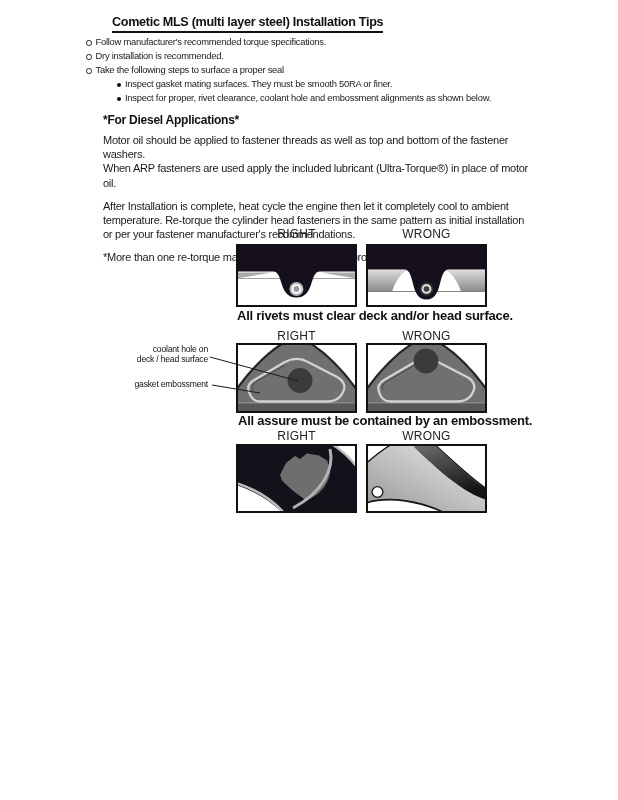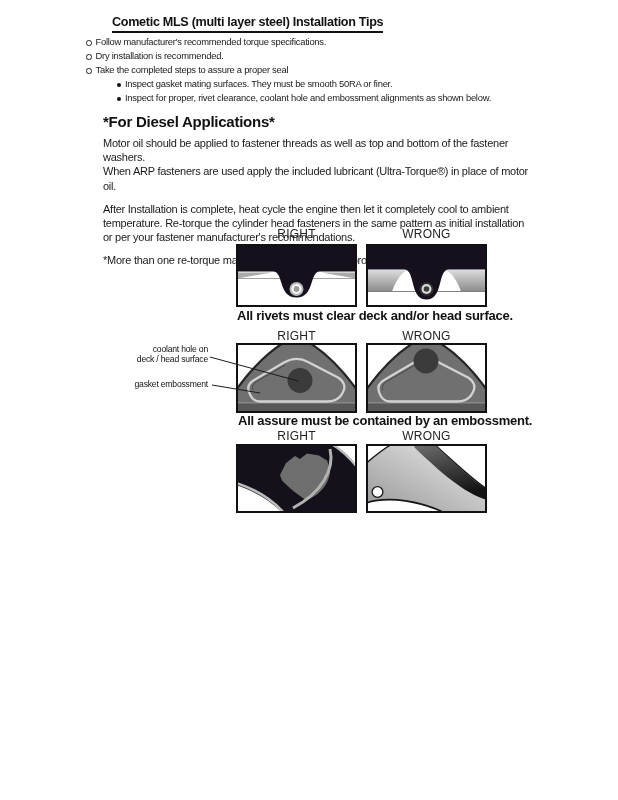--- a/index.html
+++ b/index.html
@@ -19,21 +19,21 @@
 
   
   .tips{position:absolute;left:86px;top:34px;width:480px;font-size:9.4px;letter-spacing:-0.25px;}
   .tip-row{display:flex;align-items:center;height:14px;}
   .tip-row.sub{margin-left:31px;}
   .marker-o{flex:none;width:3.5px;height:3.5px;border:1px solid #222;border-radius:50%;margin:4px 4px 0 0;}
   .marker-dot{flex:none;width:4px;height:4px;background:#111;border-radius:50%;margin:4px 4px 0 0;}
 
   
   .diesel{position:absolute;left:103px;top:113px;width:440px;}
-  .diesel-heading{font-size:15px;font-weight:bold;letter-spacing:-0.25px;margin-bottom:6px;color:#111;}
+  .diesel-heading{font-size:12px;font-weight:bold;letter-spacing:-0.25px;margin-bottom:6px;color:#111;}
   .diesel p{margin:0 0 9px 0;font-size:11px;line-height:14.2px;letter-spacing:-0.25px;}
 
   
   .rw-label{position:absolute;width:121px;text-align:center;font-size:12px;letter-spacing:0.2px;color:#222;}
   .diagram{position:absolute;width:121px;}
   .caption{position:absolute;font-size:13px;font-weight:bold;letter-spacing:-0.25px;color:#111;line-height:10.5px;}
   .annotation{position:absolute;width:113px;text-align:right;font-size:8.6px;line-height:10px;letter-spacing:-0.2px;color:#111;}
   .leader-svg{position:absolute;left:205px;top:340px;width:100px;height:60px;z-index:5;}
 
   
@@ -56,21 +56,21 @@
     <div class="tip-row">
       <span class="marker-o"></span>
       <span>Follow manufacturer's recommended torque specifications.</span>
     </div>
     <div class="tip-row">
       <span class="marker-o"></span>
       <span>Dry installation is recommended.</span>
     </div>
     <div class="tip-row">
       <span class="marker-o"></span>
-      <span>Take the completed steps to assure a proper seal</span>
+      <span>Take the following steps to surface a proper seal</span>
     </div>
     <div class="tip-row sub">
       <span class="marker-dot"></span>
       <span>Inspect gasket mating surfaces.  They must be smooth 50RA or finer.</span>
     </div>
     <div class="tip-row sub">
       <span class="marker-dot"></span>
       <span>Inspect for proper, rivet clearance, coolant hole and embossment alignments as shown below.</span>
     </div>
   </div>

